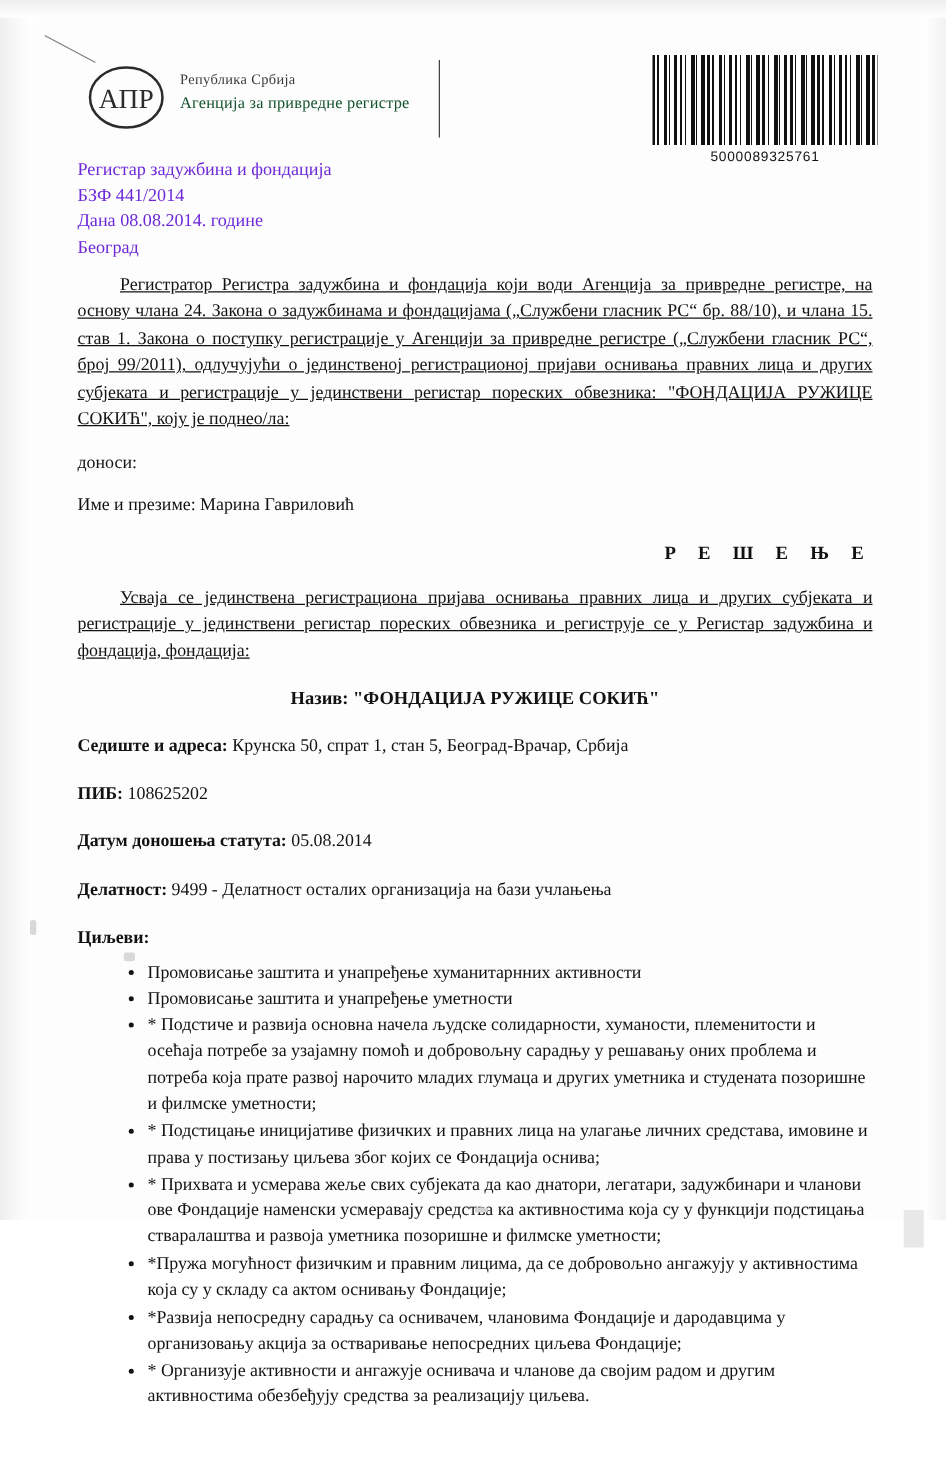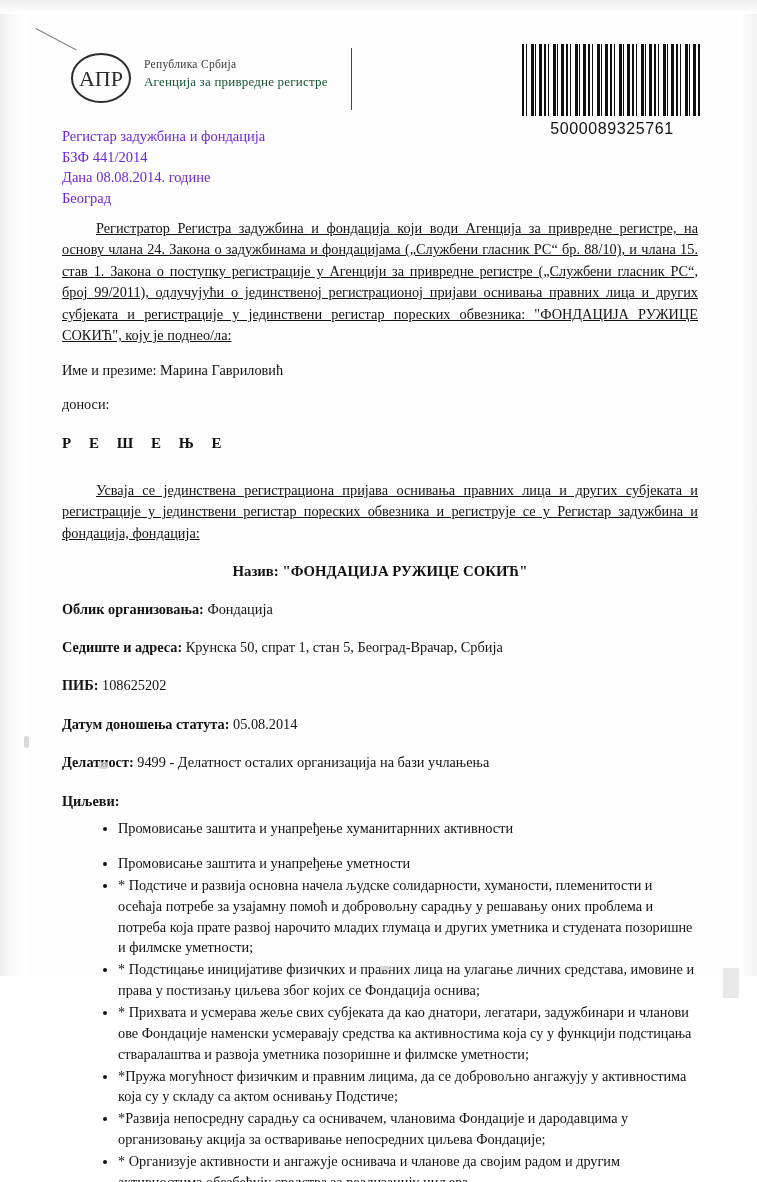--- a/index.html
+++ b/index.html
@@ -111,21 +111,21 @@
       90deg,
       #111 0px, #111 2px, #fff 2px, #fff 4px,
       #111 4px, #111 5px, #fff 5px, #fff 9px,
       #111 9px, #111 12px, #fff 12px, #fff 13px,
       #111 13px, #111 14px, #fff 14px, #fff 17px,
       #111 17px, #111 20px, #fff 20px, #fff 22px
     );
   }
   .barcode-num {
     font-family: "Liberation Sans", sans-serif;
-    font-size: 16px;
+    font-size: 11px;
     letter-spacing: .6px;
     margin-top: 4px;
     color: #111;
   }
 
   
   .meta {
     position: absolute;
     left: 62px;
     top: 126px;
@@ -149,25 +149,25 @@
   }
   .para {
     margin: 0 0 13px 0;
     text-indent: 34px;
     text-decoration: underline;
   }
   .line-plain {
     margin: 0 0 13px 0;
   }
   .title-resenje {
-    text-align: left;
+    text-align: right;
     font-weight: bold;
     letter-spacing: 7px;
     font-size: 15px;
-    margin: 16px 0 26px 0;
+    margin: 16px 0 14px 0;
   }
   .center-name {
     text-align: center;
     font-weight: bold;
     font-size: 14.8px;
     margin: 16px 0 16px 0;
   }
   .field-row {
     margin: 0 0 17px 0;
   }
@@ -184,21 +184,21 @@
   ul.goals {
     margin: 0;
     padding-left: 56px;
     list-style: disc;
   }
   ul.goals li {
     margin: 0 0 1px 0;
     text-align: left;
     line-height: 1.46;
   }
-  ul.goals li.tight { margin-bottom: 14px; }
+  ul.goals li.tight { margin-bottom: 0; }
   .smudge1 {
     position: absolute;
     left: 24px;
     top: 736px;
     width: 5px;
     height: 12px;
     background: #d8d8d8;
     border-radius: 2px;
   }
   .smudge2 {
@@ -261,34 +261,30 @@
     <div>Регистар задужбина и фондација</div>
     <div>БЗФ 441/2014</div>
     <div>Дана 08.08.2014. године</div>
     <div>Београд</div>
   </div>
 
   <div class="content">
 
     <p class="para">Регистратор Регистра задужбина и фондација који води Агенција за привредне регистре, на основу члана 24. Закона о задужбинама и фондацијама („Службени гласник РС“ бр. 88/10), и члана 15. став 1. Закона о поступку регистрације у Агенцији за привредне регистре („Службени гласник РС“, број 99/2011), одлучујући о јединственој регистрационој пријави оснивања правних лица и других субјеката и регистрације у јединствени регистар пореских обвезника: "ФОНДАЦИЈА РУЖИЦЕ СОКИЋ", коју је поднео/ла:</p>
 
+    <p class="line-plain">доноси:</p>
+
     <p class="line-plain">Име и презиме: Марина Гавриловић</p>
 
-    <p class="line-plain">доноси:</p>
-
     <div class="title-resenje">Р Е Ш Е Њ Е</div>
 
     <p class="para">Усваја се јединствена регистрациона пријава оснивања правних лица и других субјеката и регистрације у јединствени регистар пореских обвезника и региструје се у Регистар задужбина и фондација, фондација:</p>
 
     <div class="center-name">Назив: "ФОНДАЦИЈА РУЖИЦЕ СОКИЋ"</div>
 
-    <div class="field-row">
-      <span class="lbl">Облик организовања:</span>
-      <span class="val">Фондација</span>
-    </div>
 
     <div class="field-row">
       <span class="lbl">Седиште и адреса:</span>
       <span class="val">Крунска 50, спрат 1, стан 5, Београд-Врачар, Србија</span>
     </div>
 
 
     <div class="field-row">
       <span class="lbl">ПИБ:</span>
       <span class="val">108625202</span>
@@ -305,21 +301,21 @@
     </div>
 
     <div class="ciljevi-label">Циљеви:</div>
 
     <ul class="goals">
       <li class="tight">Промовисање заштита и унапређење хуманитарнних активности</li>
       <li>Промовисање заштита и унапређење уметности</li>
       <li>* Подстиче и развија основна начела људске солидарности, хуманости, племенитости и осећаја потребе за узајамну помоћ и добровољну сарадњу у решавању оних проблема и потреба која прате развој нарочито младих глумаца и других уметника и студената позоришне и филмске уметности;</li>
       <li>* Подстицање иницијативе физичких и правних лица на улагање личних средстава, имовине и права у постизању циљева због којих се Фондација оснива;</li>
       <li>* Прихвата и усмерава жеље свих субјеката да као днатори, легатари, задужбинари и чланови ове Фондације наменски усмеравају средства ка активностима која су у функцији подстицања стваралаштва и развоја уметника позоришне и филмске уметности;</li>
-      <li>*Пружа могућност физичким и правним лицима, да се добровољно ангажују у активностима која су у складу са актом оснивању Подстиче;</li>
+      <li>*Пружа могућност физичким и правним лицима, да се добровољно ангажују у активностима која су у складу са актом оснивању Фондације;</li>
       <li>*Развија непосредну сарадњу са оснивачем, члановима Фондације и дародавцима у организовању акција за остваривање непосредних циљева Фондације;</li>
       <li>* Организује активности и ангажује оснивача и чланове да својим радом и другим активностима обезбеђују средства за реализацију циљева.</li>
     </ul>
   </div>
 
   <div class="smudge1"></div>
   <div class="smudge2"></div>
   <div class="smudge3"></div>
   <div class="bottom-tick"></div>
 </div>

